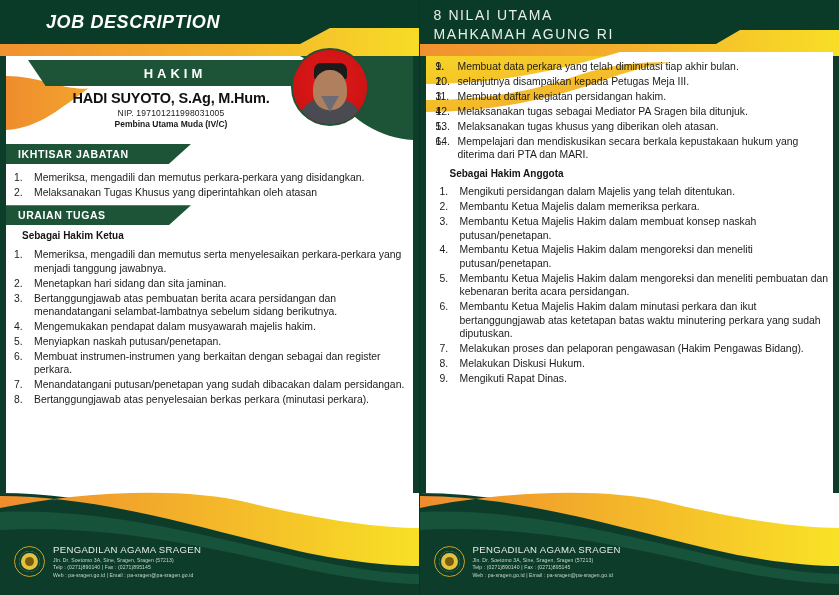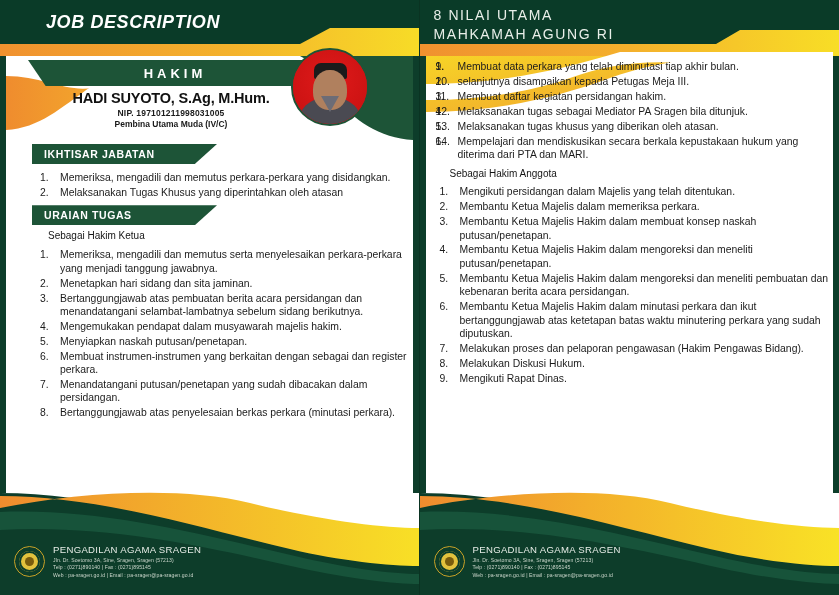--- a/index.html
+++ b/index.html
@@ -91,21 +91,21 @@
   .pname {
     margin-top: 4px;
     font-size: 14.5px;
     font-weight: bold;
     color: #111111;
     letter-spacing: -0.2px;
   }
   .pnip {
     margin-top: 2px;
     font-size: 8.5px;
-    font-weight: bold;
+    font-weight: normal;
     color: #1a1a1a;
     letter-spacing: 0.2px;
   }
   .prank {
     margin-top: 1px;
     font-size: 8.5px;
     font-weight: bold;
     color: #1a1a1a;
   }
 
@@ -172,21 +172,21 @@
     font-weight: bold;
     letter-spacing: 0.6px;
     padding-left: 12px;
   }
 
   
   .content {
     position: absolute;
     z-index: 9;
   }
-  .left .content { left: 12px; top: 144px; width: 407px; padding-left: 20px; }
+  .left .content { left: 6px; top: 144px; width: 407px; }
   .right .content { left: 14px; top: 60px; width: 395px; }
 
   ol.dlist {
     list-style: none;
     counter-reset: li;
     margin: 0; padding: 0;
   }
   ol.dlist > li {
     counter-increment: li;
     position: relative;
@@ -204,21 +204,21 @@
     top: 0;
     width: 17px;
     text-align: left;
     font-size: 10.4px;
   }
   ol.dlist.w2 > li { padding-left: 24px; }
   ol.dlist.w2 > li:before { width: 19px; }
 
   .sublabel {
     font-size: 10px;
-    font-weight: normal;
+    font-weight: bold;
     color: #141414;
     margin: 5px 0 5px 16px;
   }
   .listpad { padding: 7px 8px 0 6px; }
   .listpad2 { padding: 2px 6px 0 2px; }
 
   
   .footer {
     position: absolute;
     left: 0; bottom: 0;

